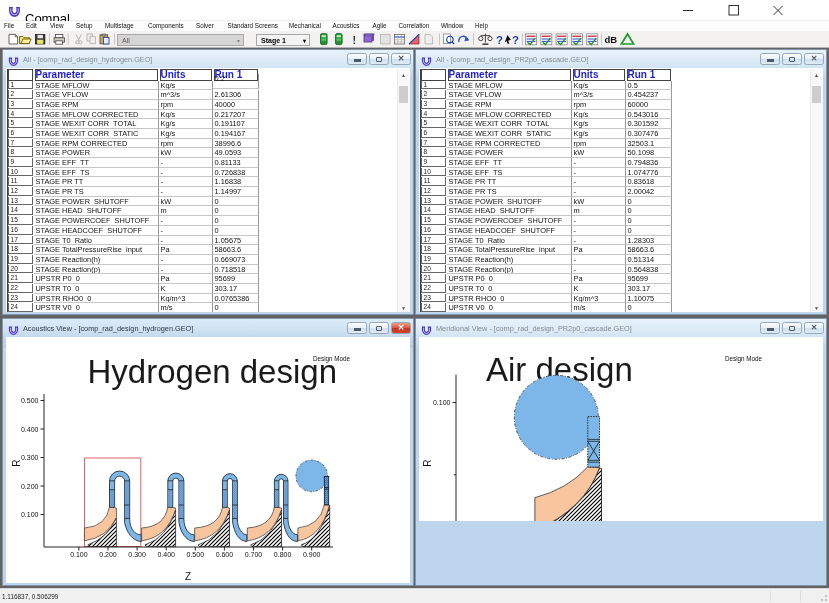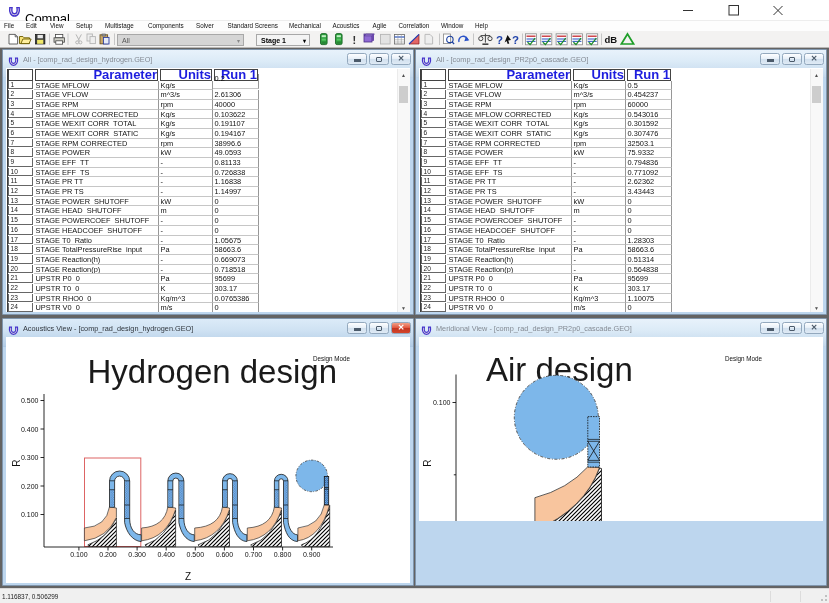--- a/index.html
+++ b/index.html
@@ -19,21 +19,21 @@
 .tbar .ti{position:absolute;left:5px;top:2.5px}
 .tbar .tt{position:absolute;left:20px;top:4.5px;font-size:7.3px;color:#848a93}
 .tbar.act .tt{color:#30363d}
 .wb{position:absolute;top:3px;width:20px;height:12px;border:1px solid #93a8bd;border-radius:2.5px;
  background:linear-gradient(#fdfeff,#e8f0f8 45%,#d1e0ee 50%,#dfeaf5);display:flex;align-items:center;justify-content:center}
 .wbi{display:inline-block;vertical-align:top}
 .content{position:absolute;left:3px;top:18px;background:#fff;overflow:hidden}
 .grid{position:absolute;left:0;top:0;width:390px;height:246px;font-size:7.4px}
 .gob{position:absolute;left:0.5px;top:0.5px;width:252.5px;height:245px;border-left:1.5px solid #3c3c3c;border-top:0px}
 .gh{position:absolute;border:1.4px solid #444;border-left-width:1px;background:#fff;
- color:#1d1dde;font-weight:bold;font-size:13px;text-align:right;line-height:10.5px}
+ color:#1d1dde;font-weight:bold;font-size:10px;text-align:left;line-height:10.5px}
 .gn{position:absolute;border:1px solid #666;border-top:none;background:#fff;font-size:6.6px;
  padding-left:1.5px;line-height:8.6px;color:#222}
 .gc{position:absolute;border-right:1px solid #979797;border-bottom:1px solid #c6c6c6;
  padding-left:2px;line-height:9.6px;white-space:pre;overflow:hidden;color:#111}
 .sbar{position:absolute;right:0.5px;top:0.5px;width:13px;height:245px;background:#f8f8f8;border-left:1px solid #ebebeb}
 .sarr{position:absolute;left:0;width:12px;text-align:center;font-size:5px;color:#505050}
 .sthumb{position:absolute;left:1.5px;top:17px;width:9px;height:17px;background:#cdcdcd}
 #statusbar{position:absolute;left:0;top:588px;width:829px;height:15px;background:#f0f0f0;border-top:1px solid #d7d7d7}
 #statusbar .txt{position:absolute;left:2px;top:4px;font-size:6.4px;color:#222}
 .ssep{position:absolute;top:2px;height:11px;width:1px;background:#dcdcdc}
@@ -230,21 +230,21 @@
 <div class="gc" style="left:27.5px;top:22.19px;width:125px;height:9.69px">STAGE VFLOW</div>
 <div class="gc" style="left:152.5px;top:22.19px;width:54px;height:9.69px">m^3/s</div>
 <div class="gc" style="left:206.5px;top:22.19px;width:46px;height:9.69px">2.61306</div>
 <div class="gn" style="left:2px;top:31.88px;width:25px;height:8.69px">3</div>
 <div class="gc" style="left:27.5px;top:31.88px;width:125px;height:9.69px">STAGE RPM</div>
 <div class="gc" style="left:152.5px;top:31.88px;width:54px;height:9.69px">rpm</div>
 <div class="gc" style="left:206.5px;top:31.88px;width:46px;height:9.69px">40000</div>
 <div class="gn" style="left:2px;top:41.57px;width:25px;height:8.69px">4</div>
 <div class="gc" style="left:27.5px;top:41.57px;width:125px;height:9.69px">STAGE MFLOW CORRECTED</div>
 <div class="gc" style="left:152.5px;top:41.57px;width:54px;height:9.69px">Kg/s</div>
-<div class="gc" style="left:206.5px;top:41.57px;width:46px;height:9.69px">0.103622</div>
+<div class="gc" style="left:206.5px;top:41.57px;width:46px;height:9.69px">0.217207</div>
 <div class="gn" style="left:2px;top:51.26px;width:25px;height:8.69px">5</div>
 <div class="gc" style="left:27.5px;top:51.26px;width:125px;height:9.69px">STAGE WEXIT CORR  TOTAL</div>
 <div class="gc" style="left:152.5px;top:51.26px;width:54px;height:9.69px">Kg/s</div>
 <div class="gc" style="left:206.5px;top:51.26px;width:46px;height:9.69px">0.191107</div>
 <div class="gn" style="left:2px;top:60.95px;width:25px;height:8.69px">6</div>
 <div class="gc" style="left:27.5px;top:60.95px;width:125px;height:9.69px">STAGE WEXIT CORR  STATIC</div>
 <div class="gc" style="left:152.5px;top:60.95px;width:54px;height:9.69px">Kg/s</div>
 <div class="gc" style="left:206.5px;top:60.95px;width:46px;height:9.69px">0.194167</div>
 <div class="gn" style="left:2px;top:70.64px;width:25px;height:8.69px">7</div>
 <div class="gc" style="left:27.5px;top:70.64px;width:125px;height:9.69px">STAGE RPM CORRECTED</div>
@@ -373,37 +373,37 @@
 <div class="gc" style="left:27.5px;top:60.95px;width:125px;height:9.69px">STAGE WEXIT CORR  STATIC</div>
 <div class="gc" style="left:152.5px;top:60.95px;width:54px;height:9.69px">Kg/s</div>
 <div class="gc" style="left:206.5px;top:60.95px;width:46px;height:9.69px">0.307476</div>
 <div class="gn" style="left:2px;top:70.64px;width:25px;height:8.69px">7</div>
 <div class="gc" style="left:27.5px;top:70.64px;width:125px;height:9.69px">STAGE RPM CORRECTED</div>
 <div class="gc" style="left:152.5px;top:70.64px;width:54px;height:9.69px">rpm</div>
 <div class="gc" style="left:206.5px;top:70.64px;width:46px;height:9.69px">32503.1</div>
 <div class="gn" style="left:2px;top:80.33px;width:25px;height:8.69px">8</div>
 <div class="gc" style="left:27.5px;top:80.33px;width:125px;height:9.69px">STAGE POWER</div>
 <div class="gc" style="left:152.5px;top:80.33px;width:54px;height:9.69px">kW</div>
-<div class="gc" style="left:206.5px;top:80.33px;width:46px;height:9.69px">75.9332</div>
+<div class="gc" style="left:206.5px;top:80.33px;width:46px;height:9.69px">50.1098</div>
 <div class="gn" style="left:2px;top:90.02px;width:25px;height:8.69px">9</div>
 <div class="gc" style="left:27.5px;top:90.02px;width:125px;height:9.69px">STAGE EFF  TT</div>
 <div class="gc" style="left:152.5px;top:90.02px;width:54px;height:9.69px">-</div>
 <div class="gc" style="left:206.5px;top:90.02px;width:46px;height:9.69px">0.794836</div>
 <div class="gn" style="left:2px;top:99.71px;width:25px;height:8.69px">10</div>
 <div class="gc" style="left:27.5px;top:99.71px;width:125px;height:9.69px">STAGE EFF  TS</div>
 <div class="gc" style="left:152.5px;top:99.71px;width:54px;height:9.69px">-</div>
-<div class="gc" style="left:206.5px;top:99.71px;width:46px;height:9.69px">0.771092</div>
+<div class="gc" style="left:206.5px;top:99.71px;width:46px;height:9.69px">1.074776</div>
 <div class="gn" style="left:2px;top:109.40px;width:25px;height:8.69px">11</div>
 <div class="gc" style="left:27.5px;top:109.40px;width:125px;height:9.69px">STAGE PR TT</div>
 <div class="gc" style="left:152.5px;top:109.40px;width:54px;height:9.69px">-</div>
-<div class="gc" style="left:206.5px;top:109.40px;width:46px;height:9.69px">2.62362</div>
+<div class="gc" style="left:206.5px;top:109.40px;width:46px;height:9.69px">0.83618</div>
 <div class="gn" style="left:2px;top:119.09px;width:25px;height:8.69px">12</div>
 <div class="gc" style="left:27.5px;top:119.09px;width:125px;height:9.69px">STAGE PR TS</div>
 <div class="gc" style="left:152.5px;top:119.09px;width:54px;height:9.69px">-</div>
-<div class="gc" style="left:206.5px;top:119.09px;width:46px;height:9.69px">3.43443</div>
+<div class="gc" style="left:206.5px;top:119.09px;width:46px;height:9.69px">2.00042</div>
 <div class="gn" style="left:2px;top:128.78px;width:25px;height:8.69px">13</div>
 <div class="gc" style="left:27.5px;top:128.78px;width:125px;height:9.69px">STAGE POWER  SHUTOFF</div>
 <div class="gc" style="left:152.5px;top:128.78px;width:54px;height:9.69px">kW</div>
 <div class="gc" style="left:206.5px;top:128.78px;width:46px;height:9.69px">0</div>
 <div class="gn" style="left:2px;top:138.47px;width:25px;height:8.69px">14</div>
 <div class="gc" style="left:27.5px;top:138.47px;width:125px;height:9.69px">STAGE HEAD  SHUTOFF</div>
 <div class="gc" style="left:152.5px;top:138.47px;width:54px;height:9.69px">m</div>
 <div class="gc" style="left:206.5px;top:138.47px;width:46px;height:9.69px">0</div>
 <div class="gn" style="left:2px;top:148.16px;width:25px;height:8.69px">15</div>
 <div class="gc" style="left:27.5px;top:148.16px;width:125px;height:9.69px">STAGE POWERCOEF  SHUTOFF</div>

